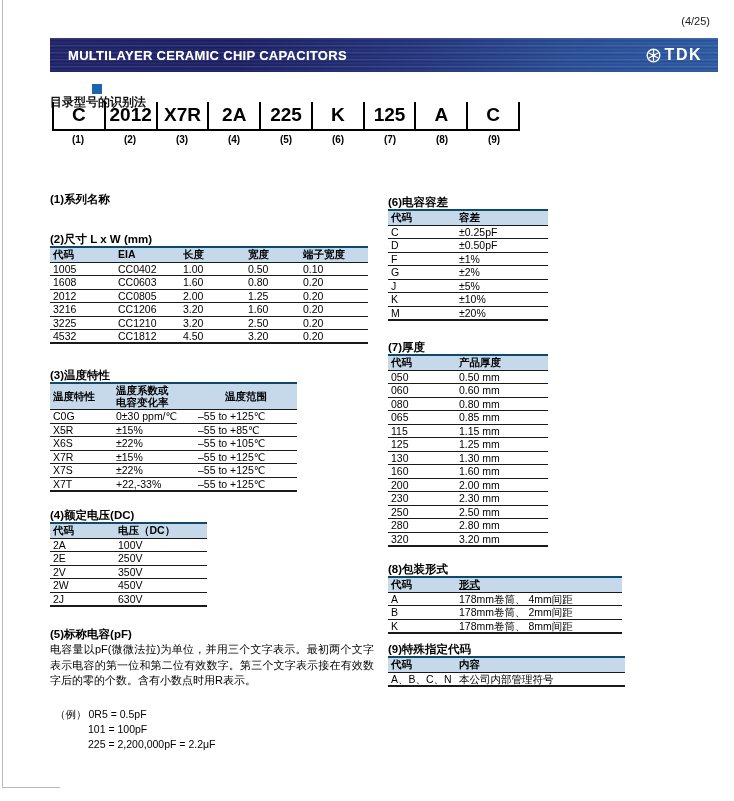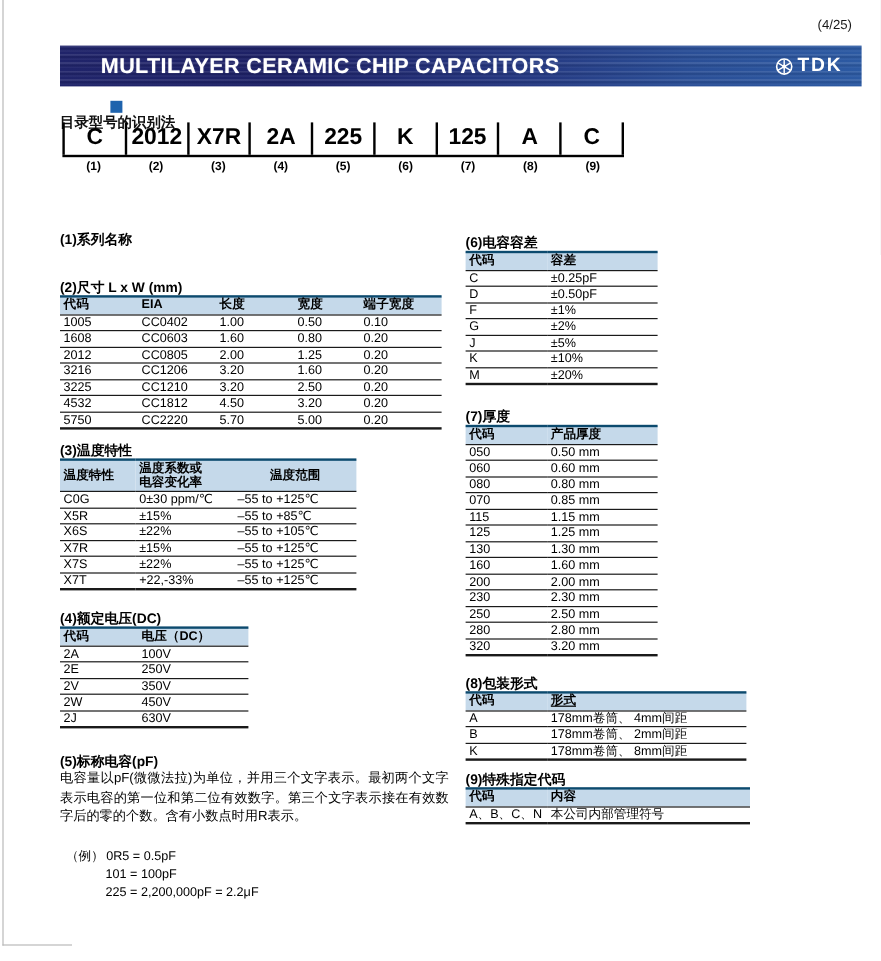--- a/index.html
+++ b/index.html
@@ -15,22 +15,22 @@
   .page-num { position:absolute; top:15px; right:24px; font-size:11px; color:#1a1a1a; }
 
   .header-bar {
     position:absolute; left:50px; top:38px; width:668px; height:34px;
     background:
       repeating-linear-gradient(180deg, rgba(255,255,255,0.10) 0 1px, rgba(0,0,0,0.08) 2px 3px, rgba(255,255,255,0.04) 4px 5px, transparent 5px 7px),
       linear-gradient(90deg, #20246a 0%, #1d2166 28%, #24357e 55%, #2a4e96 78%, #2c5aa3 100%);
     display:flex; align-items:center; justify-content:space-between;
   }
   .header-title {
-    color:#ffffff; font-weight:bold; font-size:18px; letter-spacing:0.3px;
-    padding-left:34px; text-shadow:0 0 1px rgba(255,255,255,0.4);
+    color:#ffffff; font-weight:bold; font-size:13px; letter-spacing:0.3px;
+    padding-left:18px; text-shadow:0 0 1px rgba(255,255,255,0.4);
   }
   .brand { display:flex; align-items:center; gap:4px; padding-right:16px; }
   .brand-text { color:#ffffff; font-weight:800; font-size:16px; letter-spacing:1.5px; }
 
   .section-head { position:absolute; left:50px; top:84px; font-size:12px; font-weight:bold; display:flex; align-items:center;flex-direction:column; }
   .blue-square { display:inline-block; width:10px; height:10px; margin-right:2px; }
 
   
   .pn { position:absolute; left:52px; top:102px; width:468px; }
   .pn-codes { display:flex; border-bottom:2px solid #000; }
@@ -154,27 +154,20 @@
           <td>2.50</td>
           <td>0.20</td>
         </tr>
         <tr>
           <td>4532</td>
           <td>CC1812</td>
           <td>4.50</td>
           <td>3.20</td>
           <td>0.20</td>
         </tr>
-        <tr>
-          <td>5750</td>
-          <td>CC2220</td>
-          <td>5.70</td>
-          <td>5.00</td>
-          <td>0.20</td>
-        </tr>
       </tbody>
     </table>
 
   <div class="sec-title" style="left:50px; top:368px;">(3)温度特性</div>
   <table style="left:50px; top:382px; width:247px;">
       <thead>
         <tr>
           <th style="width: 63px;">温度特性</th>
           <th style="width: 82px;">温度系数或
 电容变化率</th>
@@ -317,21 +310,21 @@
         </tr>
         <tr>
           <td>060</td>
           <td>0.60 mm</td>
         </tr>
         <tr>
           <td>080</td>
           <td>0.80 mm</td>
         </tr>
         <tr>
-          <td>070</td>
+          <td>065</td>
           <td>0.85 mm</td>
         </tr>
         <tr>
           <td>115</td>
           <td>1.15 mm</td>
         </tr>
         <tr>
           <td>125</td>
           <td>1.25 mm</td>
         </tr>

